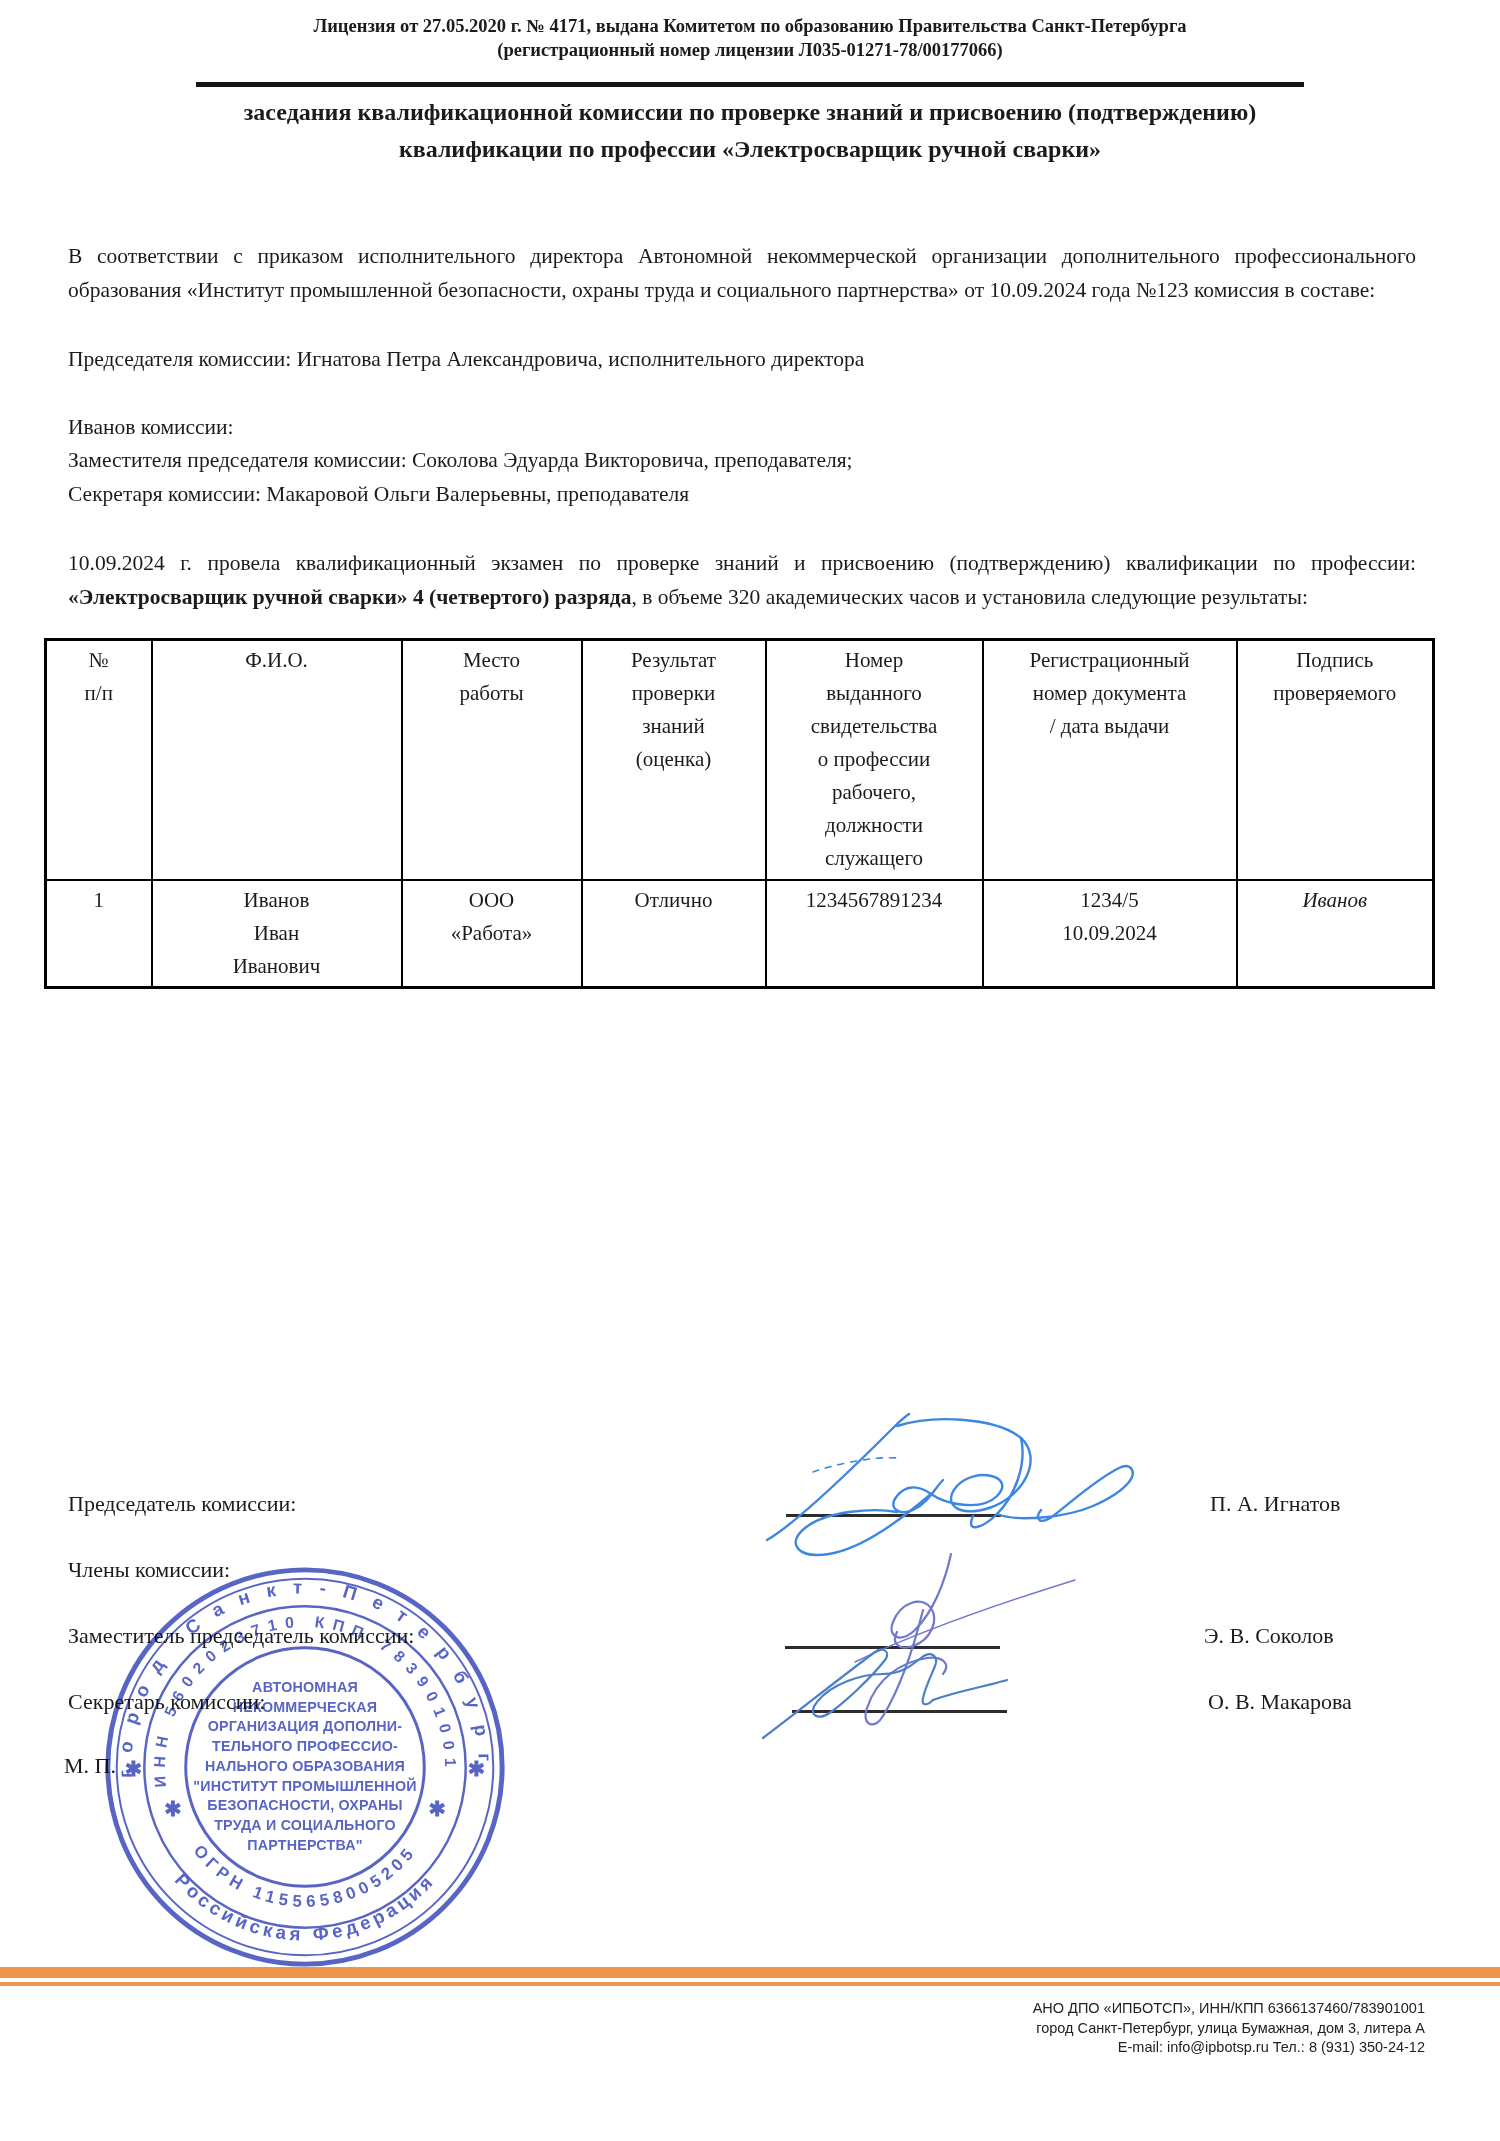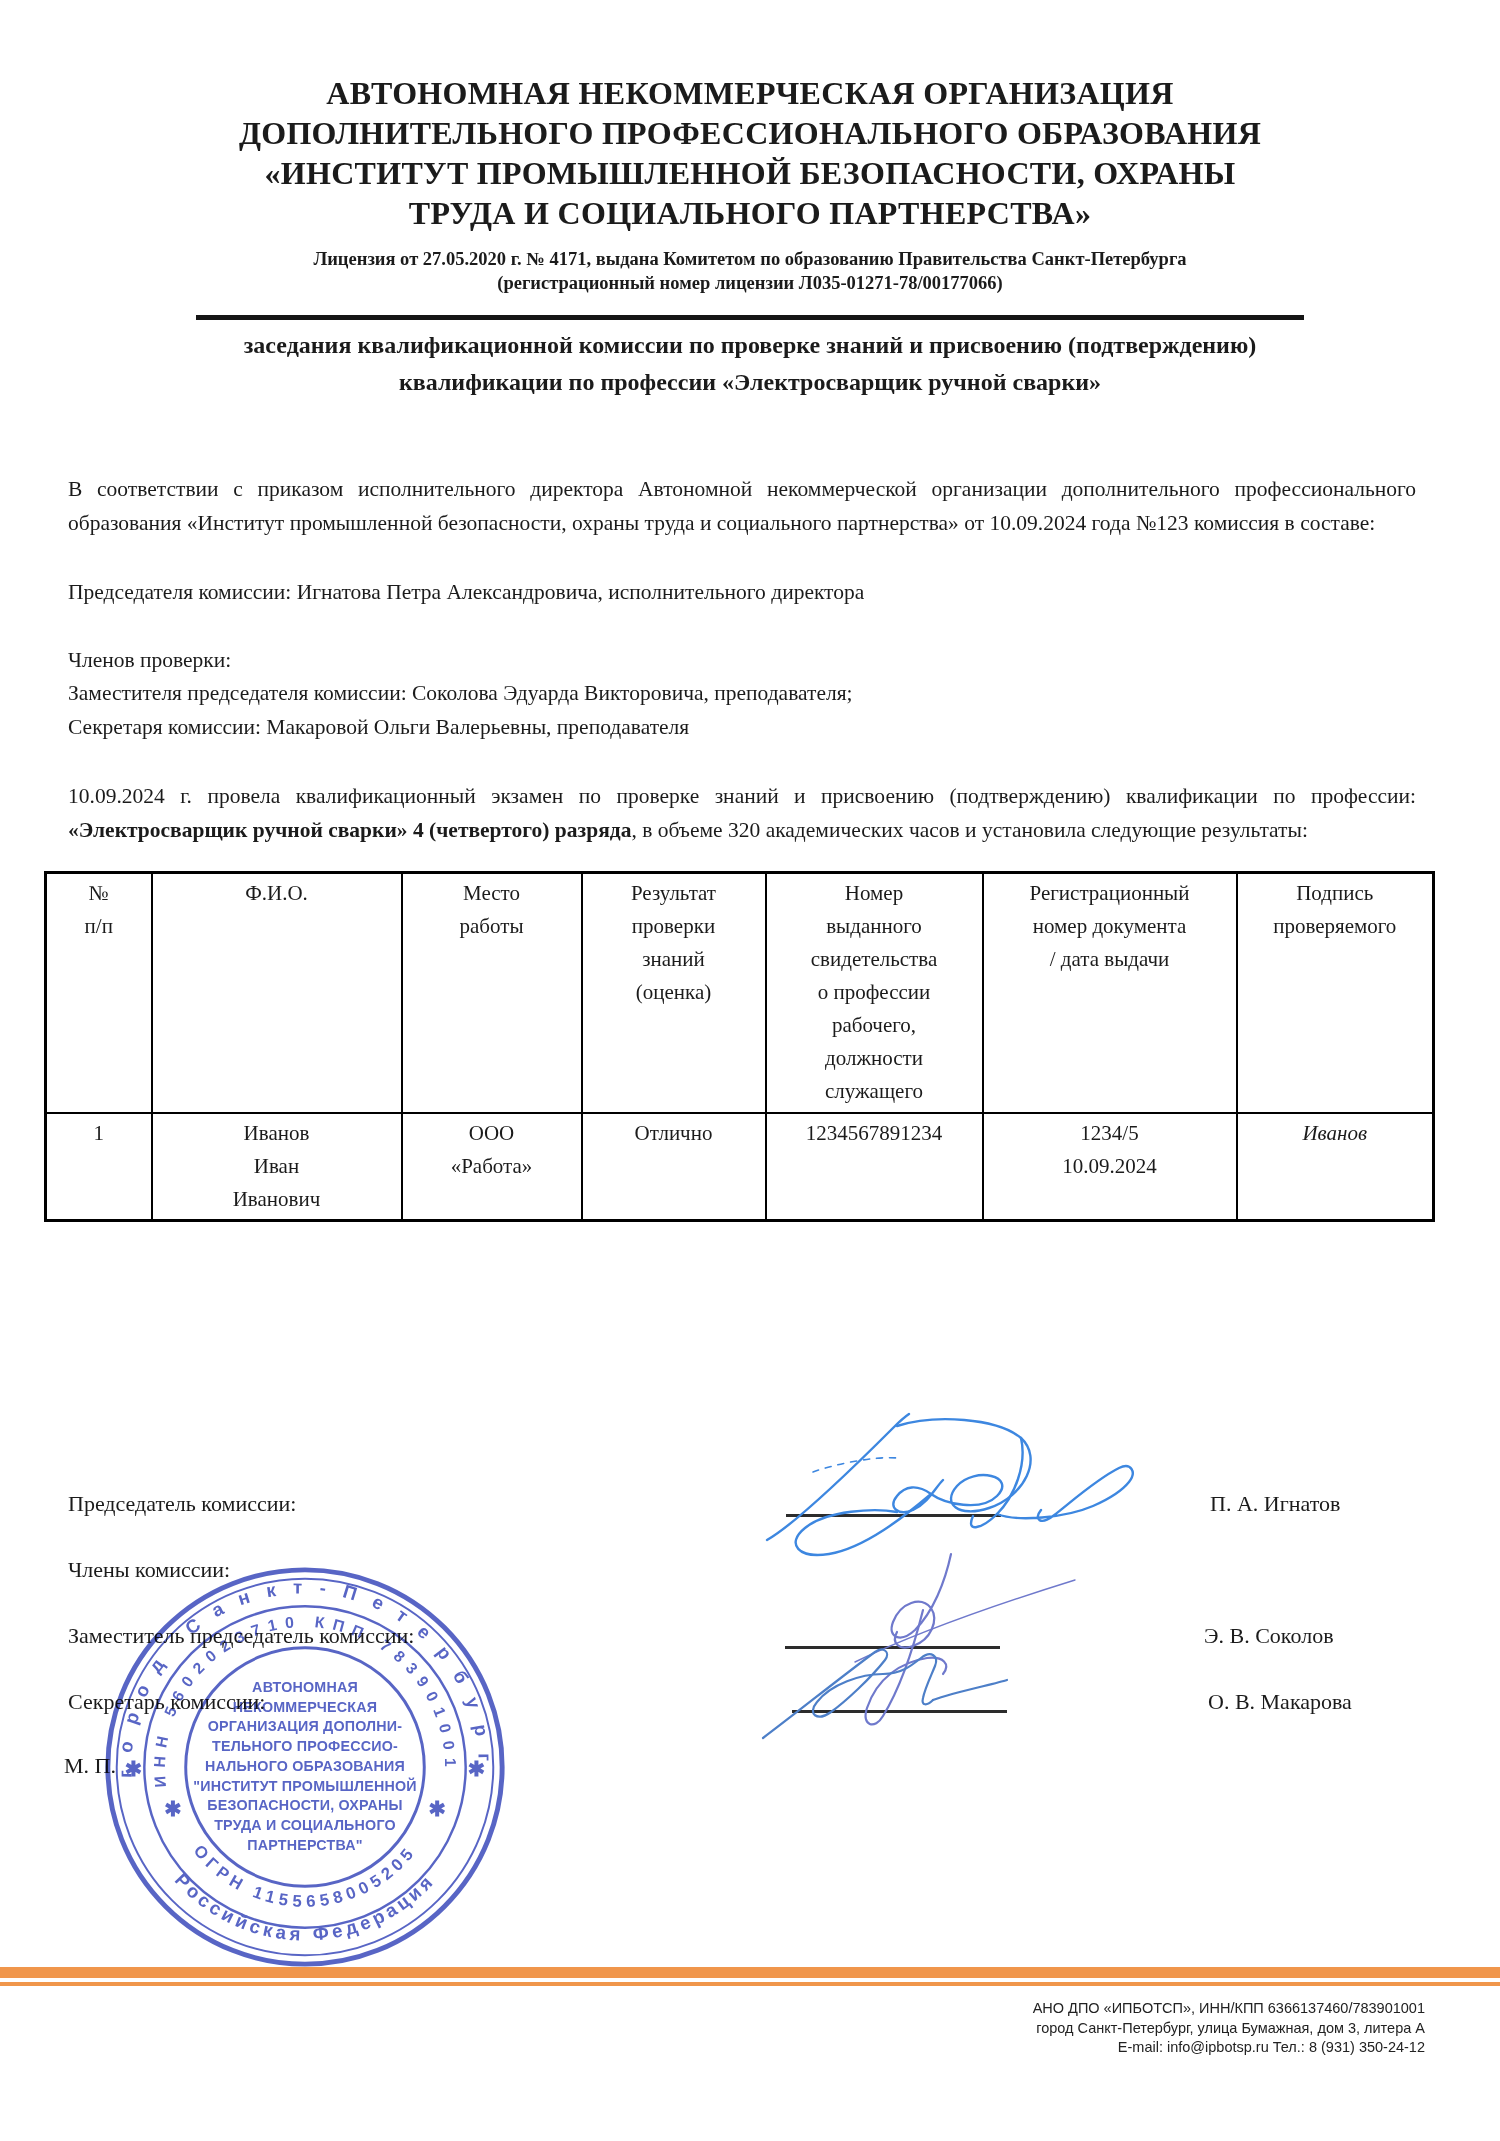--- a/index.html
+++ b/index.html
@@ -145,44 +145,38 @@
     font-size:14.5px;
     line-height:19.5px;
     color:#222;
   }
 </style>
 </head>
 <body>
 
 <div class="page">
 
-  <div class="org-name">
-    <div>АВТОНОМНАЯ НЕКОММЕРЧЕСКАЯ ОРГАНИЗАЦИЯ</div>
-    <div>ДОПОЛНИТЕЛЬНОГО ПРОФЕССИОНАЛЬНОГО ОБРАЗОВАНИЯ</div>
-    <div>«ИНСТИТУТ ПРОМЫШЛЕННОЙ БЕЗОПАСНОСТИ, ОХРАНЫ</div>
-    <div>ТРУДА И СОЦИАЛЬНОГО ПАРТНЕРСТВА»</div>
-  </div>
 
   <div class="license">
     <div>Лицензия от 27.05.2020 г. № 4171, выдана Комитетом по образованию Правительства Санкт-Петербурга</div>
     <div>(регистрационный номер лицензии Л035-01271-78/00177066)</div>
   </div>
 
   <div class="divider"></div>
 
   <div class="proto-subtitle">заседания квалификационной комиссии по проверке знаний и присвоению (подтверждению)
 квалификации по профессии «Электросварщик ручной сварки»</div>
 
 
   <p class="para p1 justify">В соответствии с приказом исполнительного директора Автономной некоммерческой организации дополнительного профессионального образования «Институт промышленной безопасности, охраны труда и социального партнерства» от 10.09.2024 года №123 комиссия в составе:</p>
 
   <p class="para chairman">Председателя комиссии: Игнатова Петра Александровича, исполнительного директора</p>
 
   <div class="para members">
-    <div>Членов проверки:</div>
+    <div>Иванов комиссии:</div>
     <div>Заместителя председателя комиссии: Соколова Эдуарда Викторовича, преподавателя;</div>
     <div>Секретаря комиссии: Макаровой Ольги Валерьевны, преподавателя</div>
   </div>
 
   <p class="para exam justify"><span>10.09.2024 г. провела квалификационный экзамен по проверке знаний и присвоению (подтверждению) квалификации по профессии: </span><b>«Электросварщик ручной сварки» 4 (четвертого) разряда</b><span>, в объеме 320 академических часов и установила следующие результаты:</span></p>
 
   <table class="results">
     <colgroup>
       <col style="width:106px">
         <col style="width:250px">

